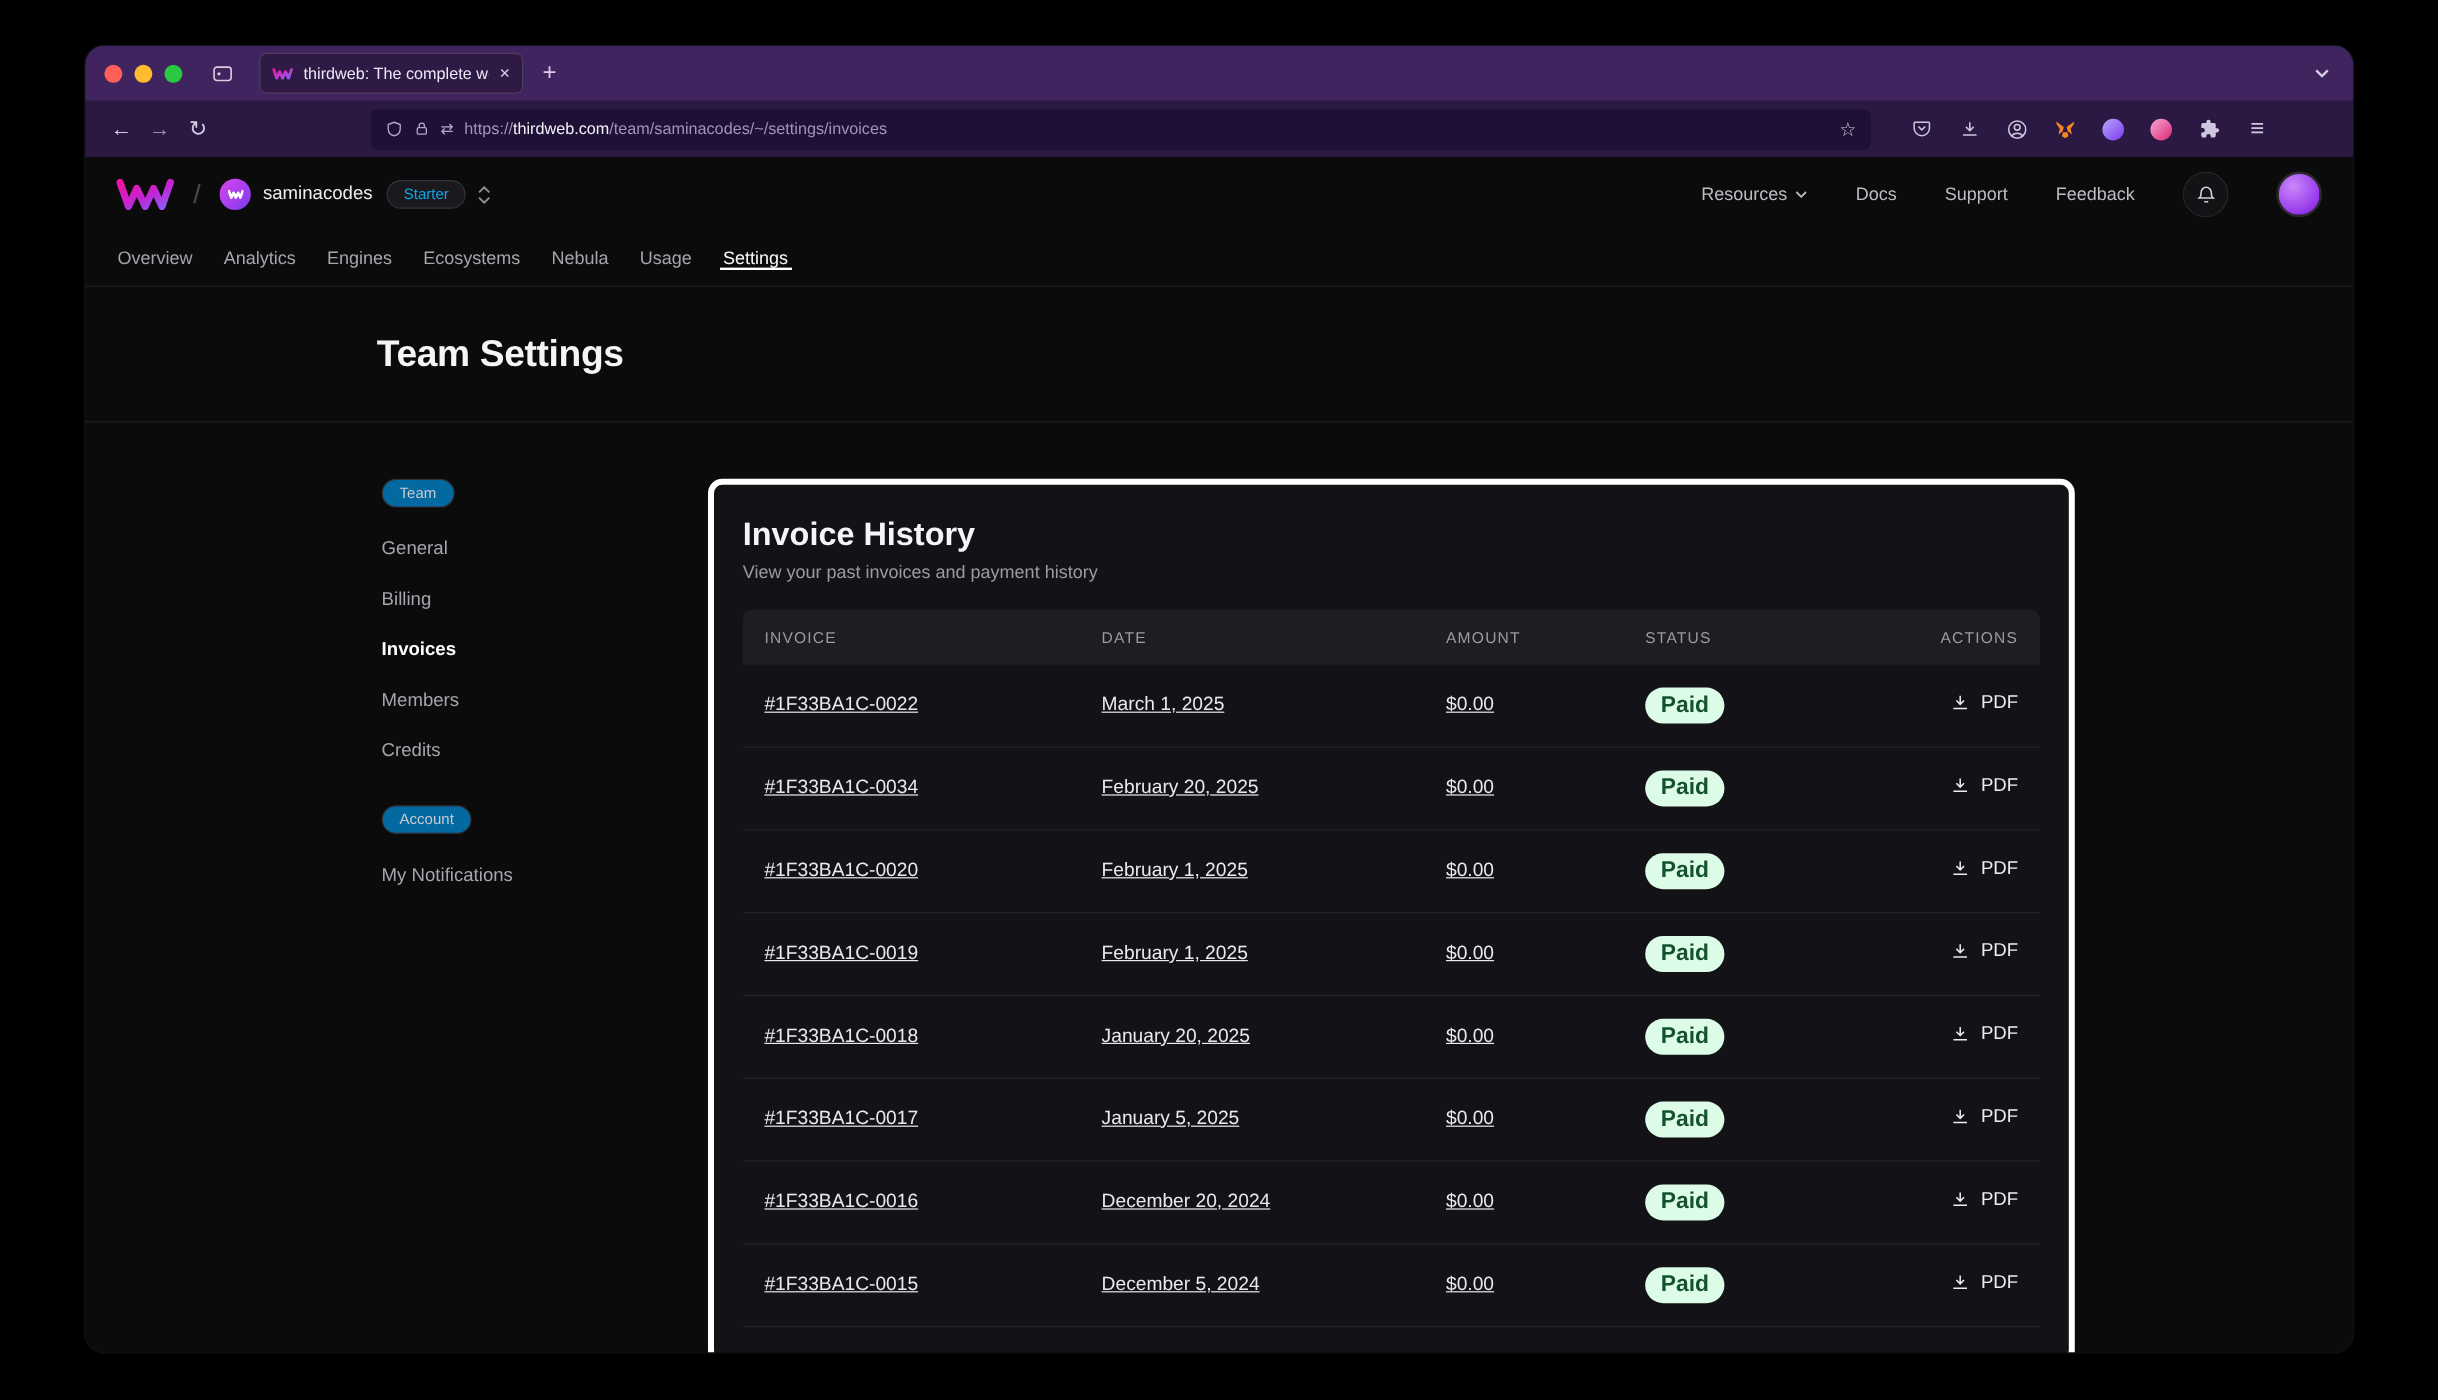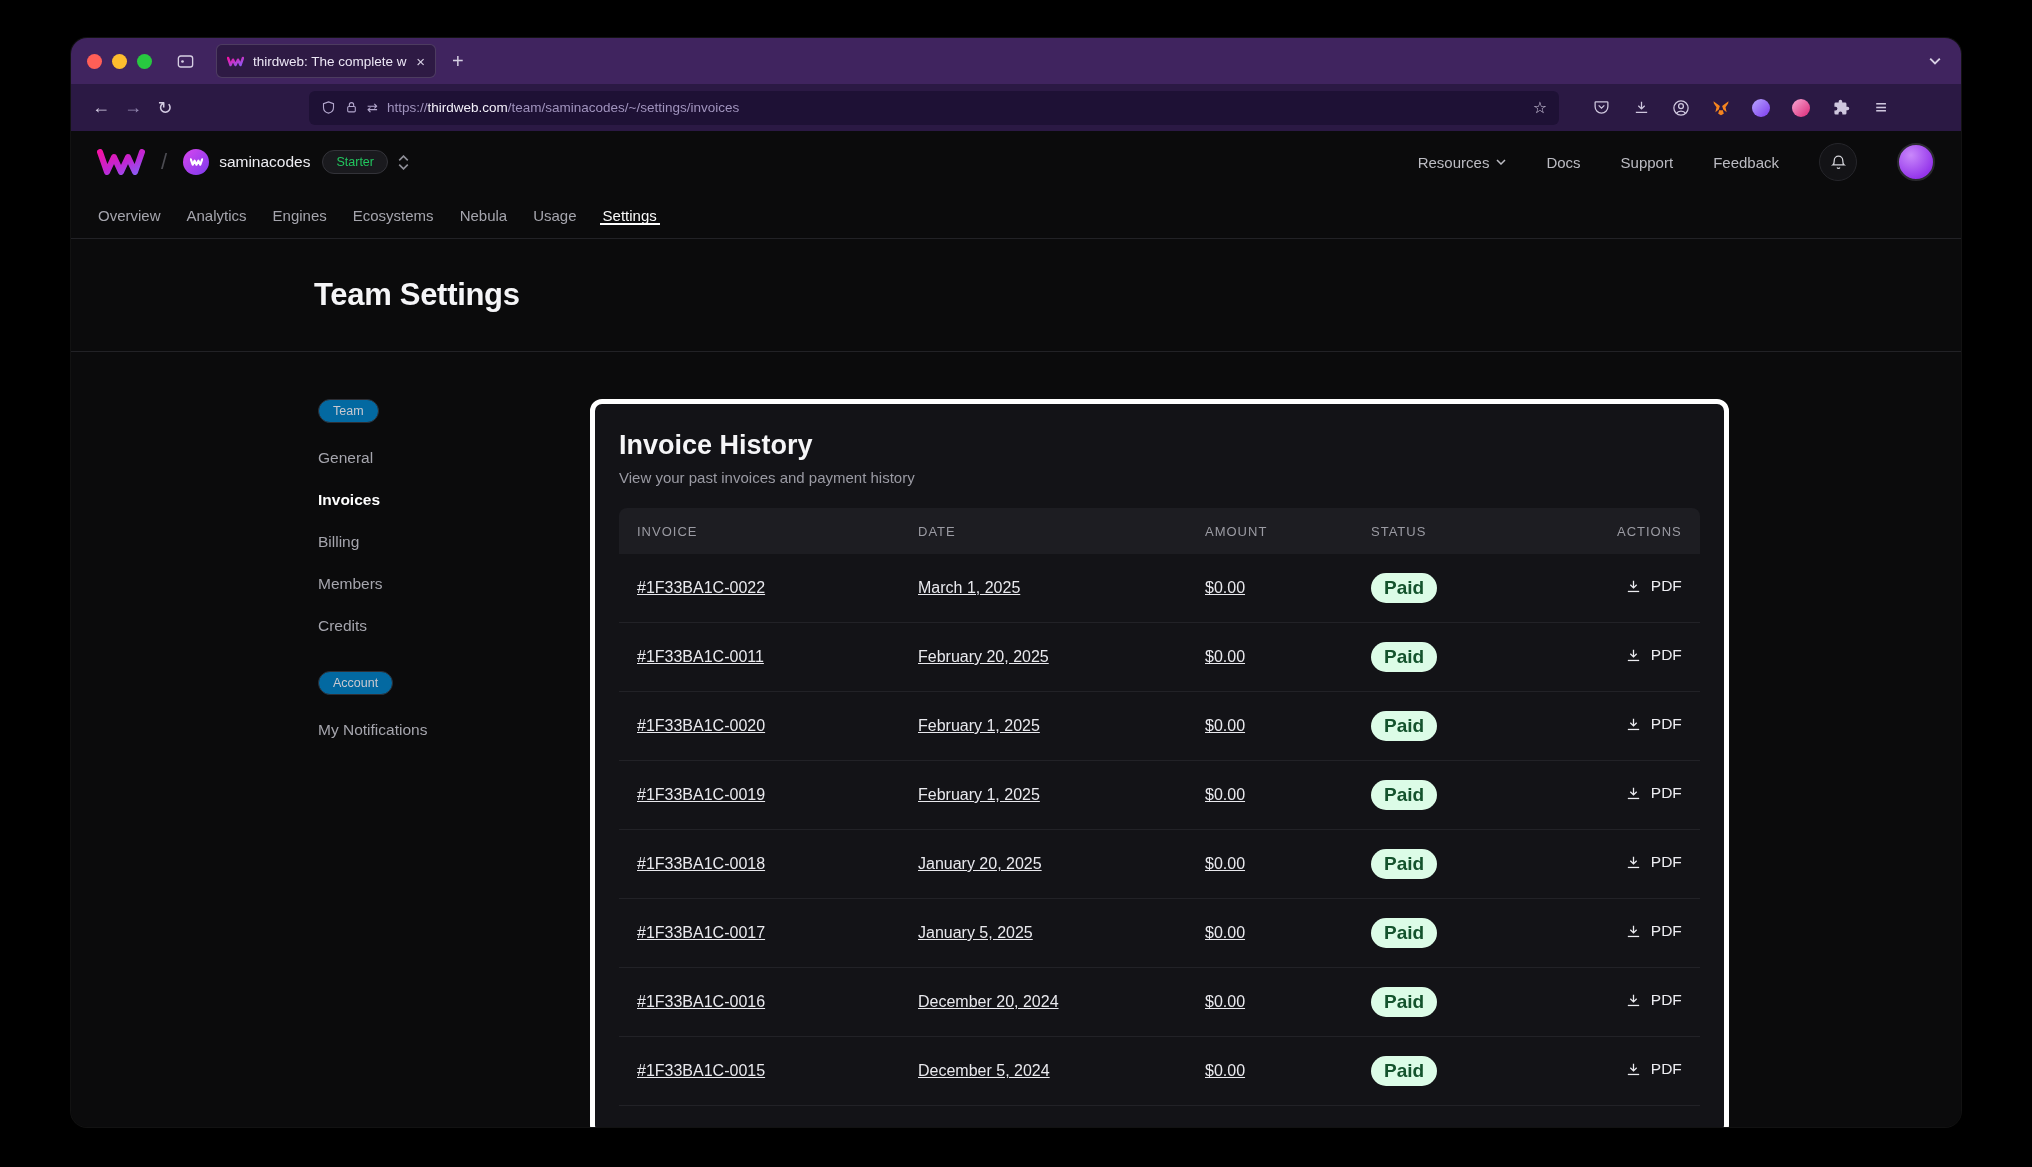--- a/index.html
+++ b/index.html
@@ -42,21 +42,21 @@
 
   
   .page { height:996px; background:#0b0b0c; display:flex; flex-direction:column; }
   .app-header { height:62px; display:flex; align-items:center; padding:0 26px; flex-shrink:0; }
   .logo { display:flex; align-items:center; }
   .slash { color:#4c4c52; font-size:22px; margin:0 16px; font-weight:300; }
   .team-switcher { display:flex; align-items:center; }
   .team-avatar { width:26px; height:26px; border-radius:50%; background:linear-gradient(135deg,#d946ef,#7c3aed);
                  display:flex; align-items:center; justify-content:center; }
   .team-name { margin-left:10px; font-size:15.5px; color:#ededf2; font-weight:500; }
-  .plan-badge { margin-left:12px; padding:4px 13px; font-size:12.5px; color:#22c55e; background:#1a1a1e;
+  .plan-badge { margin-left:12px; padding:4px 13px; font-size:12.5px; color:#0ea5e9; background:#1a1a1e;
                 border:1px solid #333339; border-radius:999px; }
   .selector-icon { margin-left:10px; color:#8e8e96; display:flex; }
   .header-right { margin-left:auto; display:flex; align-items:center; gap:40px; }
   .header-link { font-size:15px; color:#bcbcc3; display:flex; align-items:center; gap:7px; }
   .bell-btn { width:38px; height:38px; border-radius:50%; background:#131316; border:1px solid #26262b;
               display:flex; align-items:center; justify-content:center; color:#d4d4da; }
   .user-avatar { width:38px; height:38px; border-radius:50%;
                  background:radial-gradient(circle at 35% 30%, #c988fb, #9333ea 75%); border:2px solid #2a2a2e; }
 
   .page-tabs { height:46px; display:flex; align-items:center; padding:0 14px; border-bottom:1px solid #222226; flex-shrink:0; }
@@ -267,22 +267,22 @@
       </div>
     </section>
 
     <main class="main">
       <div class="container main-grid">
 
         <aside class="settings-sidebar">
           <span class="group-pill">Team</span>
           <ul class="side-items">
             <li class="side-item">General</li>
+            <li class="side-item">Billing</li>
             <li class="side-item active">Invoices</li>
-            <li class="side-item">Billing</li>
             <li class="side-item">Members</li>
             <li class="side-item">Credits</li>
           </ul>
           <span class="group-pill">Account</span>
           <ul class="side-items">
             <li class="side-item">My Notifications</li>
           </ul>
         </aside>
 
         <section class="invoice-card">
@@ -306,21 +306,21 @@
               <span class="td actions"><button class="pdf-btn">
                     <svg width="17" height="17" viewBox="0 0 24 24" fill="none" stroke="currentColor" stroke-width="1.8">
                       <path d="M12 4v10m-4.5-4.5L12 14l4.5-4.5"></path>
                       <path d="M4 19h16"></path>
                     </svg>
                     <span>PDF</span>
                   </button></span>
             </div>
 
             <div class="trow">
-              <span class="td">#1F33BA1C-0011</span>
+              <span class="td">#1F33BA1C-0034</span>
               <span class="td">February 20, 2025</span>
               <span class="td">$0.00</span>
               <span class="td"><span class="badge-paid">Paid</span></span>
               <span class="td actions"><button class="pdf-btn">
                     <svg width="17" height="17" viewBox="0 0 24 24" fill="none" stroke="currentColor" stroke-width="1.8">
                       <path d="M12 4v10m-4.5-4.5L12 14l4.5-4.5"></path>
                       <path d="M4 19h16"></path>
                     </svg>
                     <span>PDF</span>
                   </button></span>

